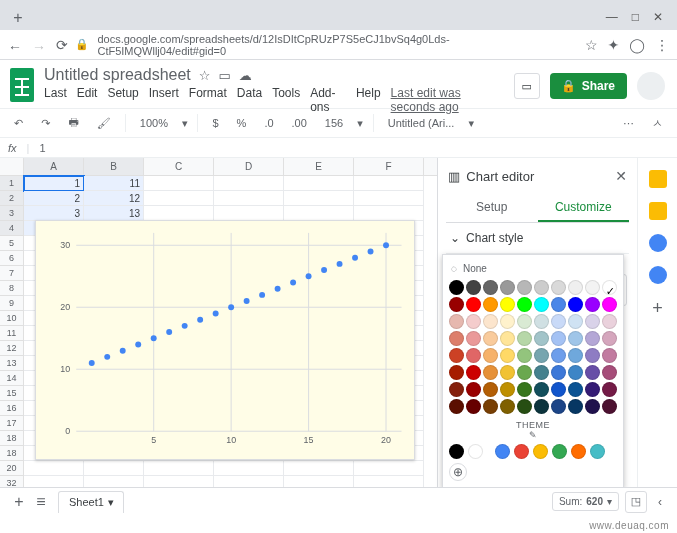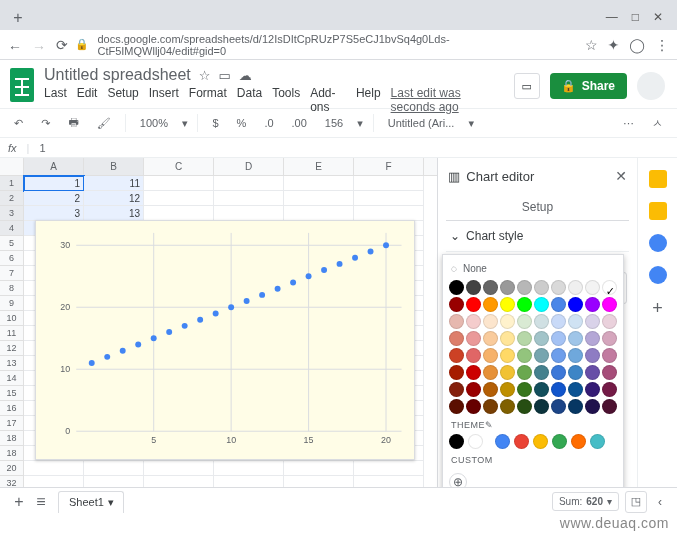--- a/index.html
+++ b/index.html
@@ -77,36 +77,36 @@
   .fieldhl{border:1.5px solid #d93025;padding:2px 3px;color:#5f6368;}
   .fontsel{border:1px solid #dadce0;border-radius:3px;padding:4px 6px;font-size:10px;display:flex;align-items:center;gap:4px;margin-top:3px;}
   .bgbtn{width:34px;height:22px;border:1px solid #dadce0;border-radius:14px;display:flex;align-items:center;justify-content:flex-end;padding:0 4px;margin-top:4px;}
   
   
   .picker{position:absolute;left:4px;top:96px;width:182px;background:#fff;border:1px solid #dadce0;box-shadow:0 2px 6px rgba(0,0,0,.25);padding:6px;font-size:10px;color:#5f6368;}
   .noneRow{display:flex;align-items:center;gap:6px;padding:2px 2px 6px 2px;}
   .swatchgrid{display:grid;grid-template-columns:repeat(10,15px);grid-auto-rows:15px;gap:2px;}
   .swatch{border-radius:50%;border:1px solid rgba(0,0,0,.1);}
   .checkmark{position:absolute;right:8px;top:30px;font-size:11px;color:#000;}
-  .subhead{font-size:9px;letter-spacing:.5px;padding:6px 2px 4px 2px;display:flex;align-items:center;}
+  .subhead{font-size:9px;letter-spacing:.5px;padding:6px 2px 4px 2px;display:flex;align-items:center;flex-direction:column;}
   .themegrid{display:flex;gap:4px;align-items:center;}
   .addbtn{width:18px;height:18px;border:1px solid #dadce0;border-radius:50%;display:flex;align-items:center;justify-content:center;margin-top:4px;font-size:12px;color:#5f6368;}
   
   
   .rstrip{width:40px;border-left:1px solid #eceff1;display:flex;flex-direction:column;align-items:center;gap:14px;padding-top:12px;}
   .ricon{width:18px;height:18px;border-radius:3px;}
   
   
   .bottom{position:absolute;left:0;right:0;bottom:18px;height:28px;border-top:1px solid #dadce0;display:flex;align-items:center;padding:0 8px;font-size:11px;color:#5f6368;background:#fff;}
   .addsheet{width:22px;height:22px;display:flex;align-items:center;justify-content:center;font-size:16px;}
   .sheettab{padding:4px 10px;border:1px solid #dadce0;border-bottom:none;border-radius:3px 3px 0 0;margin-left:6px;display:flex;align-items:center;gap:4px;color:#3c4043;}
   .sumbox{margin-left:auto;border:1px solid #dadce0;border-radius:3px;padding:3px 6px;display:flex;gap:4px;align-items:center;font-size:10px;}
   .expl{width:22px;height:22px;border:1px solid #dadce0;border-radius:3px;margin-left:6px;display:flex;align-items:center;justify-content:center;}
   
-  .watermark{position:absolute;right:8px;bottom:2px;font-size:14px;color:#888;letter-spacing:.5px;}
+  .watermark{position:absolute;right:8px;bottom:2px;font-size:10px;color:#888;letter-spacing:.5px;}
 </style>
 </head>
 <body>
 
 <div class="titlebar">
   <div class="newtab">+</div>
   <div class="winctrls">
     <span>—</span>
     <span>□</span>
     <span>✕</span>
@@ -454,20 +454,21 @@
   </div>
 
   <div class="sidebar">
     <div class="sbhead">
       <span>▥</span>
       <span style="font-weight:500">Chart editor</span>
       <span class="sbclose">✕</span>
     </div>
     <div class="tabs">
       <div>Setup</div>
+      <div class="active">Customize</div>
     </div>
     <div class="section">
       <span>⌄</span>
       <span>Chart style</span>
     </div>
     <div class="fields">
       <div>
         <div class="fieldhl">Background color</div>
         <div class="bgbtn">
             <span>▾</span>
@@ -577,21 +578,20 @@
       <div class="themegrid" id="themecolors">
           <div class="swatch" style="width: 15px; height: 15px; background: rgb(0, 0, 0);"></div>
           <div class="swatch" style="width: 15px; height: 15px; background: rgb(255, 255, 255); margin-right: 8px;"></div>
           <div class="swatch" style="width: 15px; height: 15px; background: rgb(66, 133, 244);"></div>
           <div class="swatch" style="width: 15px; height: 15px; background: rgb(234, 67, 53);"></div>
           <div class="swatch" style="width: 15px; height: 15px; background: rgb(251, 188, 4);"></div>
           <div class="swatch" style="width: 15px; height: 15px; background: rgb(52, 168, 83);"></div>
           <div class="swatch" style="width: 15px; height: 15px; background: rgb(255, 109, 1);"></div>
           <div class="swatch" style="width: 15px; height: 15px; background: rgb(70, 189, 198);"></div>
         </div>
-      <div class="subhead">CUSTOM</div>
       <div class="addbtn">⊕</div>
     </div>
 
   </div>
 
   <div class="rstrip">
     <div class="ricon" style="background:#fbbc04"></div>
     <div class="ricon" style="background:#fbbc04"></div>
     <div class="ricon" style="background:#4285f4;border-radius:50%"></div>
     <div class="ricon" style="background:#4285f4;border-radius:50%"></div>

